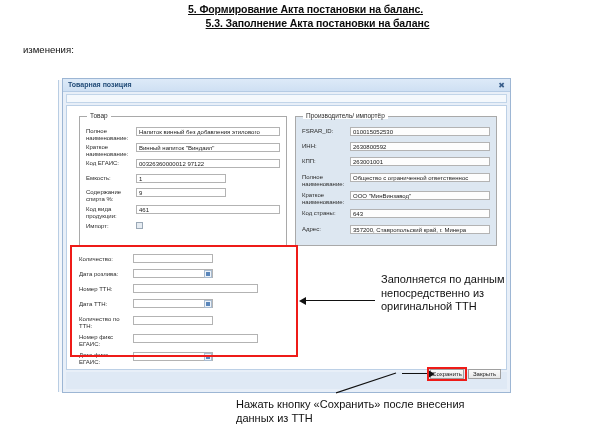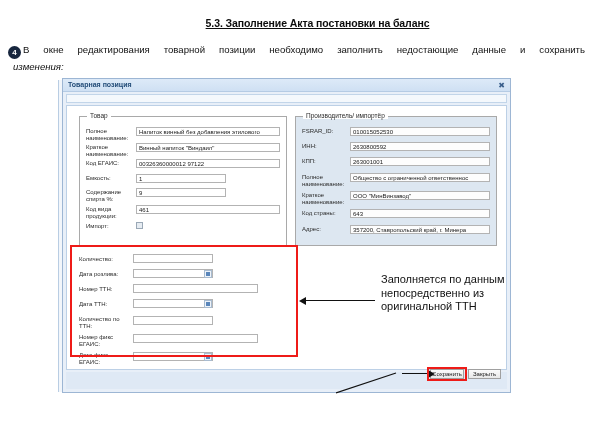--- a/index.html
+++ b/index.html
@@ -27,21 +27,21 @@
   .bullet-num{
     display:inline-block;width:13px;height:13px;border-radius:50%;
     background:#17263e;color:#fff;font-size:8px;font-weight:bold;
     text-align:center;line-height:13px;vertical-align:-2px;margin-right:2px;
   }
   .intro-l1{
     display:block;text-align:justify;white-space:nowrap;
   }
   .intro-l1 .jt{ display:inline-block;width:562px; }
   .jt{ text-align:justify; text-align-last:justify; }
-  .intro-l2{display:block;margin-left:5px;font-style:italic;}
+  .intro-l2{display:block;margin-left:15px;}
 
   
   .dlg{
     position:absolute;left:62px;top:78px;width:449px;height:315px;
     background:#e8eff8;border:1px solid #9db6d4;box-sizing:border-box;
   }
   .dlg-edge{
     position:absolute;left:58px;top:80px;width:4px;height:312px;
     background:#f2f6fb;border-left:1px solid #b9cde3;box-sizing:border-box;
   }
@@ -159,24 +159,24 @@
     content:"";position:absolute;right:-6px;top:-3.5px;
     width:0;height:0;border-top:4px solid transparent;border-bottom:4px solid transparent;
     border-left:7px solid #111;
   }
 </style>
 </head>
 <body>
 
 <div class="page">
 
+  <div class="doc-title title1"><span>5. Формирование Акта постановки на баланс.</span></div>
   <div class="doc-title title2"><span>5.3. Заполнение Акта постановки на баланс</span></div>
 
   <div class="intro">
-    <span class="intro-l1"><span class="bullet-num">4</span><span class="jt">В  окне  редактирования  товарной  позиции  необходимо  заполнить  недостающие  данные  и  сохранить</span></span>
     <span class="intro-l2">изменения:</span>
   </div>
 
   <div class="dlg-edge"></div>
 
   <div class="dlg">
 
     <div class="dlg-title">
       <div class="dlg-title-text">Товарная позиция</div>
       <div class="dlg-close">✖</div>
@@ -327,14 +327,15 @@
 
   <div class="arrow-h"></div>
   <div class="ann ann-right">Заполняется по данным непосредственно из оригинальной ТТН</div>
 
   <div class="arrow-diag">
     <svg width="62" height="22" viewBox="0 0 62 22" xmlns="http://www.w3.org/2000/svg">
       <line x1="0" y1="21" x2="60" y2="1" stroke="#111" stroke-width="1.2"></line>
     </svg>
   </div>
   <div class="arrow-save"></div>
+  <div class="ann ann-bottom">Нажать кнопку «Сохранить» после внесения данных из ТТН</div>
 
 </div>
 
 </body></html>

